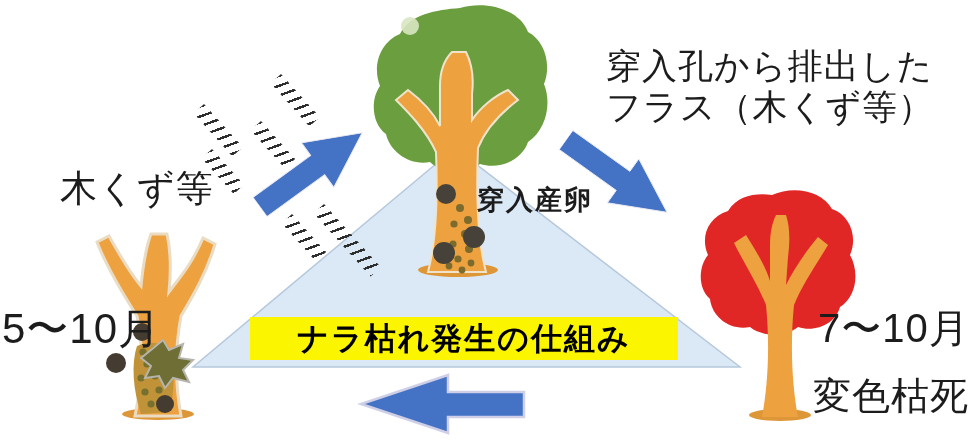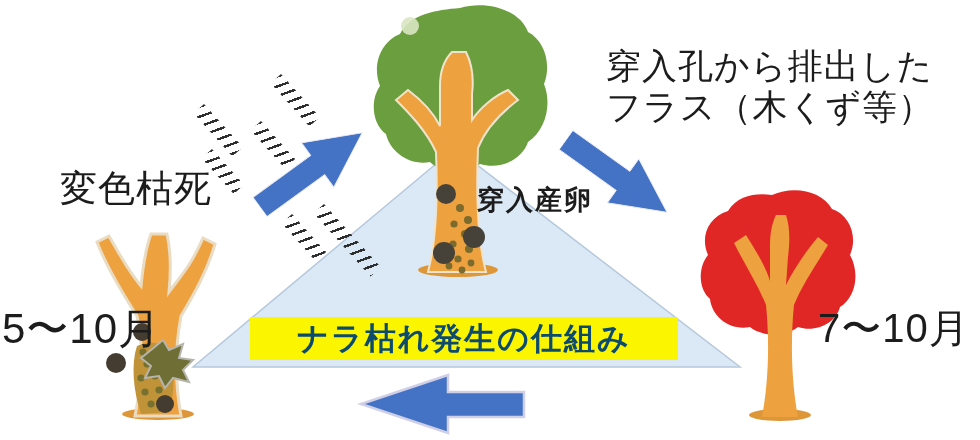--- a/index.html
+++ b/index.html
@@ -18,21 +18,21 @@
   .lbl-boring{left:477px;top:186px;font-size:27px;font-weight:bold;letter-spacing:2px;}
   .lbl-frass{left:606px;top:45px;font-size:35px;line-height:1.18;}
   .lbl-growth{left:547px;top:374px;font-size:38px;}
   .lbl-months-right{left:818px;top:306px;font-size:40px;}
   .lbl-death{left:813px;top:376px;font-size:38px;}
   .banner{
     position:absolute;left:250px;top:317px;width:428px;height:43px;
     background:#fbf500;display:flex;align-items:center;justify-content:center;
   }
   .banner span{
-    color:#0c4a6e;font-weight:bold;font-size:31px;letter-spacing:2px;white-space:nowrap;
+    color:#000000;font-weight:bold;font-size:31px;letter-spacing:2px;white-space:nowrap;
   }
   
   .marks{
     position:absolute;height:14px;transform-origin:0 0;transform:rotate(48deg);
     background:repeating-linear-gradient(112deg,#2e2e2e 0 2.4px,transparent 2.4px 9.2px);
   }
   .m1{left:281px;top:74px;width:58px;}
   .m2{left:204px;top:104px;width:58px;}
   .m3{left:261px;top:121px;width:51px;}
   .m4{left:212px;top:149px;width:48px;}
@@ -145,22 +145,23 @@
       <circle cx="57" cy="104" r="9"></circle>
       <circle cx="31" cy="135" r="10"></circle>
       <circle cx="80" cy="176" r="9"></circle>
     </g>
   </svg>
 
   <div class="banner">
     <span>ナラ枯れ発生の仕組み</span>
   </div>
 
-  <div class="label lbl-emergence">変色枯死</div>
+  <div class="label lbl-emergence">木くず等</div>
   <div class="label lbl-months-left">5〜10月</div>
   <div class="label lbl-boring">穿入産卵</div>
   <div class="label lbl-frass">
     <div>穿入孔から排出した</div>
     <div>フラス（木くず等）</div>
   </div>
   <div class="label lbl-months-right">7〜10月</div>
+  <div class="label lbl-death">変色枯死</div>
 
 </div>
 
 </body></html>

